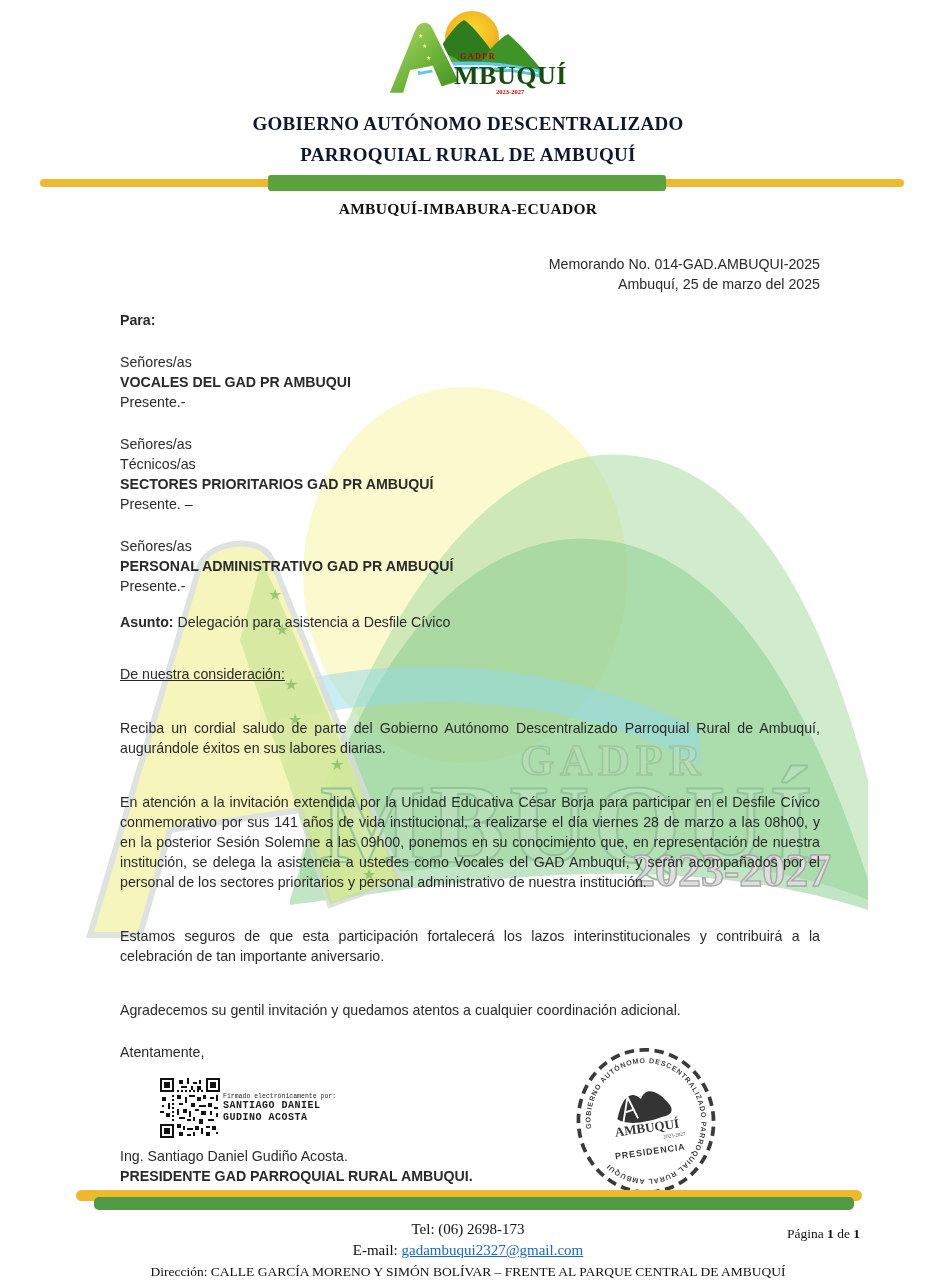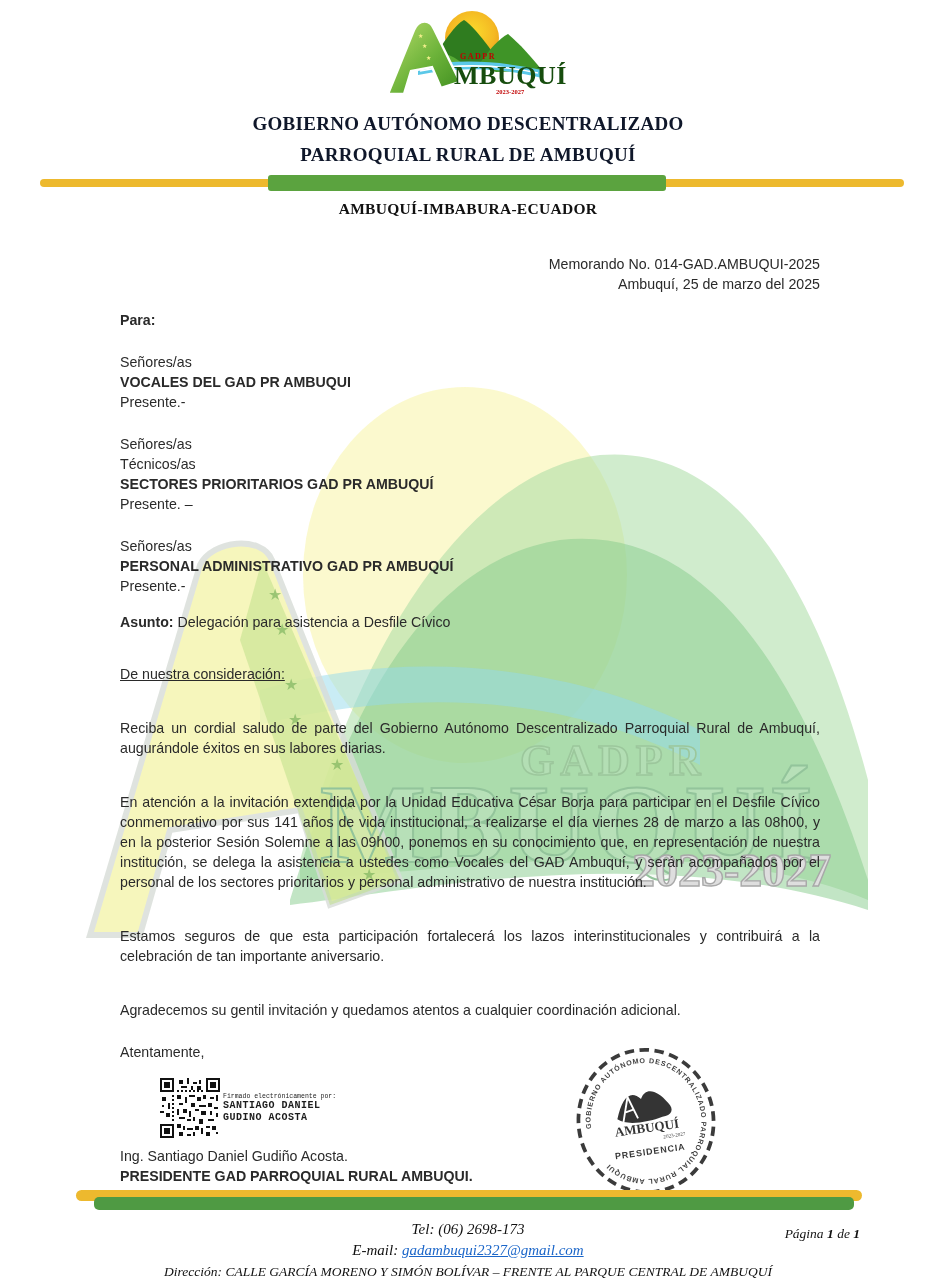--- a/index.html
+++ b/index.html
@@ -44,21 +44,21 @@
   .esign-text { margin-left:3px; padding-top:15px; font-family:"Liberation Mono", monospace; color:#1c1c1c; }
   .esign-text .tiny { font-size:6.5px; line-height:7px; }
   .esign-text .nm { font-size:10px; font-weight:bold; line-height:11.5px; letter-spacing:0.5px; }
   .sig-name { margin-top:8px; font-size:14.2px; line-height:20px; }
   .sig-name .b { font-weight:bold; }
   .stamp { position:absolute; left:570px; top:-32px; opacity:0.85; }
   
   .footer { position:absolute; z-index:1; left:0; right:0; top:1190px; }
   .f-bar-yellow { height:11px; margin:0 74px 0 76px; background:#EDB92E; border-radius:6px; }
   .f-bar-green  { height:13px; margin:-4px 82px 0 94px; background:#4F9A43; border-radius:5px; }
-  .f-line { position:relative; text-align:center; font-family:"Liberation Serif", serif; font-size:15px; line-height:21px; color:#111;font-style:italic; }
+  .f-line { position:relative; text-align:center; font-family:"Liberation Serif", serif; font-size:15px; line-height:21px; color:#111; }
   .f-line.first { margin-top:9px; }
   .f-page { position:absolute; right:76px; top:4px; font-size:13.5px; }
   .f-page .b { font-weight:bold; }
   .f-addr { font-size:13.5px; }
   .email-link { color:#1B66C9; text-decoration:underline; cursor:pointer; }
 </style>
 </head>
 <body>
 
 <div class="page">

